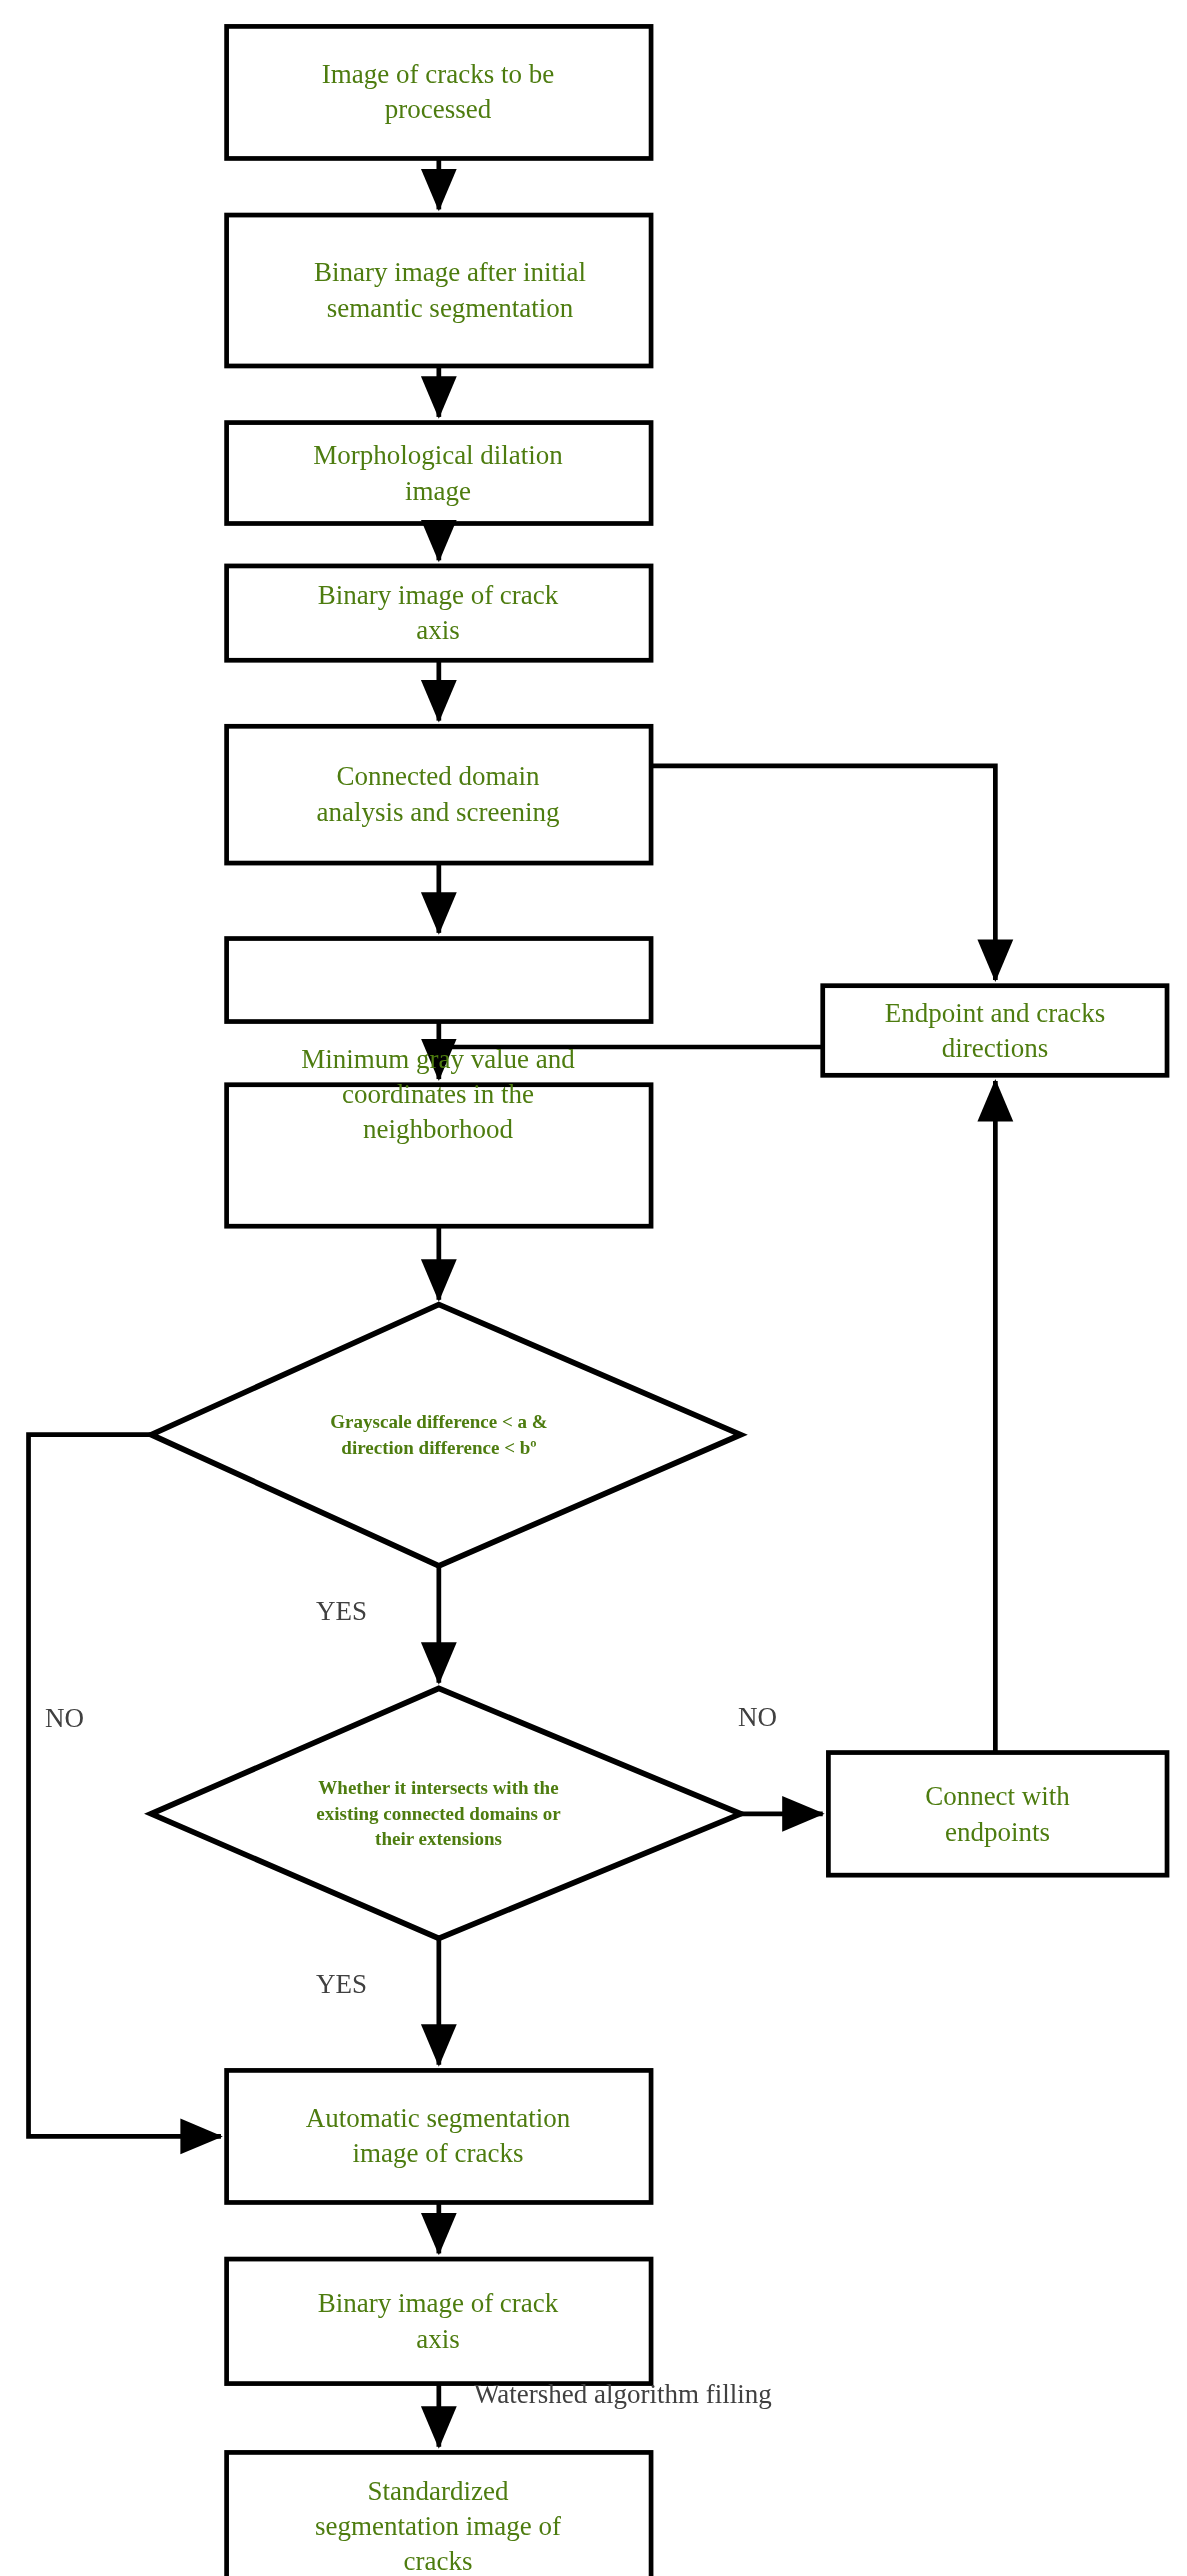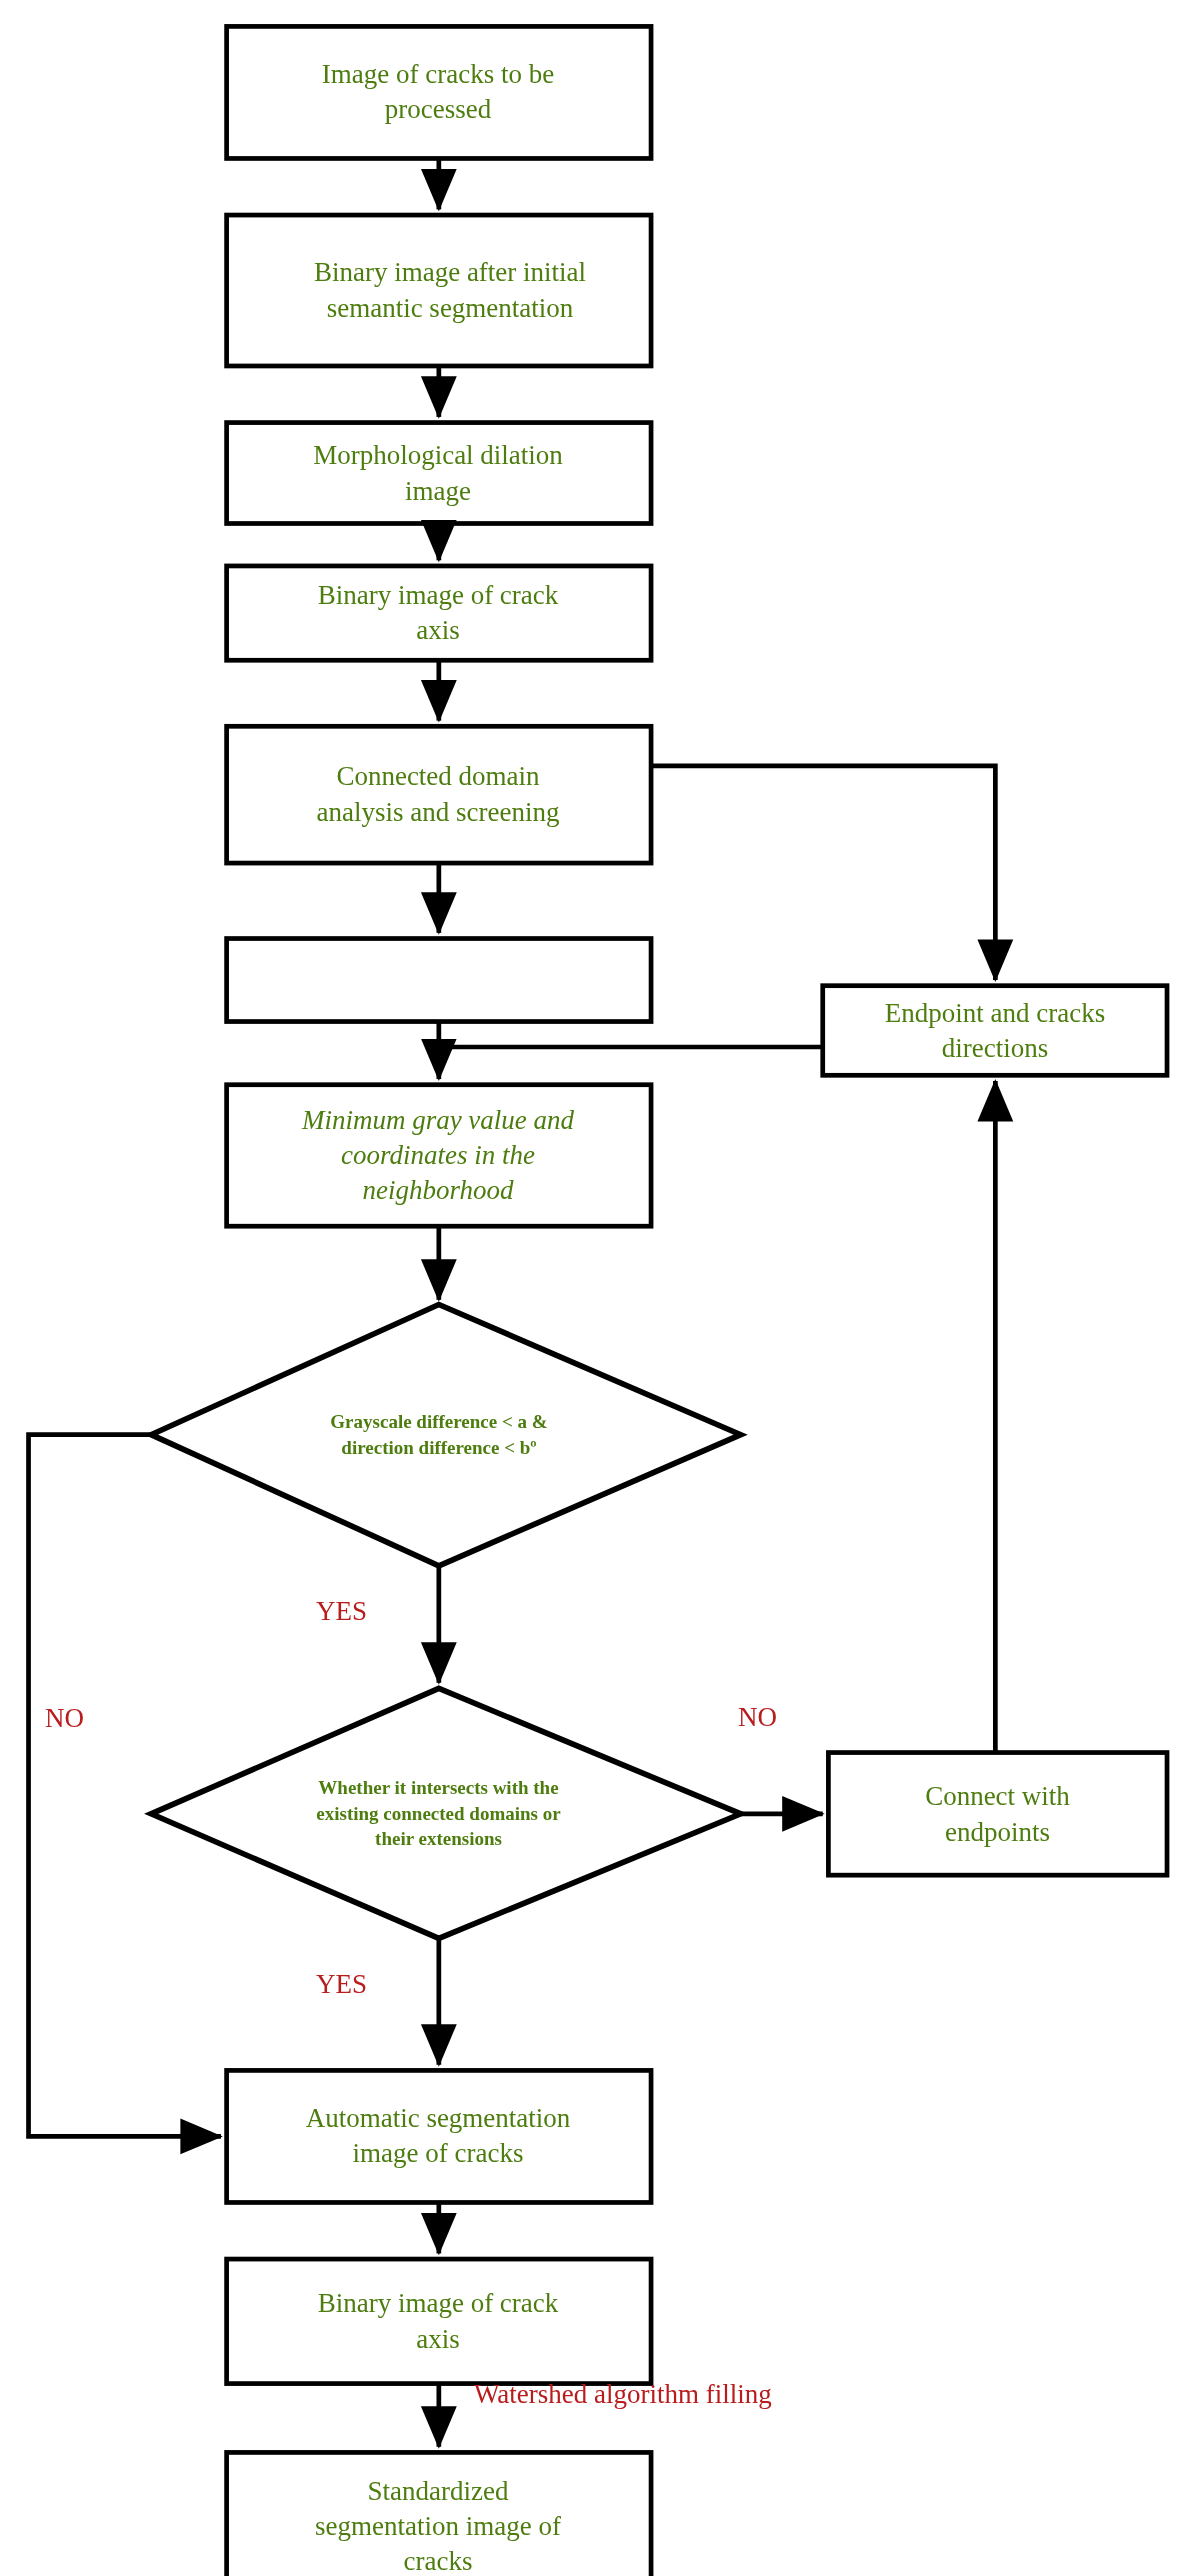--- a/index.html
+++ b/index.html
@@ -15,21 +15,21 @@
     font-size:27px;
     line-height:1.30;
     pointer-events:none;
     white-space:pre-line;
   }
   .nodeText.bold{font-weight:bold;font-size:19px;line-height:1.34;}
   .edgeLabel{
     position:absolute;
     font-family:"Liberation Serif",serif;
     font-size:27px;
-    color:#b91c1c;
+    color:#404040;
     white-space:nowrap;
   }
 </style>
 </head>
 <body>
 
 <div id="stage">
 
   <svg viewBox="0 0 1259 2731" xmlns="http://www.w3.org/2000/svg">
     <defs>
@@ -95,21 +95,21 @@
   <div class="nodeText" style="left:226px;top:566px;width:424px;height:94px;">Binary image of crack
 axis</div>
 
   <div class="nodeText" style="left:226px;top:726px;width:424px;height:137px;">Connected domain
 analysis and screening</div>
 
 
   <div class="nodeText" style="left:823px;top:986px;width:344px;height:90px;">Endpoint and cracks
 directions</div>
 
-  <div class="nodeText" style="left:226px;top:1085px;width:424px;height:141px;font-style:italic;">Minimum gray value and
+  <div class="nodeText" style="left:226px;top:1024px;width:424px;height:141px;">Minimum gray value and
 coordinates in the
 neighborhood</div>
 
   <div class="nodeText bold" style="left:175px;top:1372px;width:528px;height:125px;">Grayscale difference &lt; a &amp;
 direction difference &lt; bº</div>
 
   <div class="nodeText bold" style="left:165px;top:1726px;width:547px;height:175px;">Whether it intersects with the
 existing connected domains or
 their extensions</div>
 

